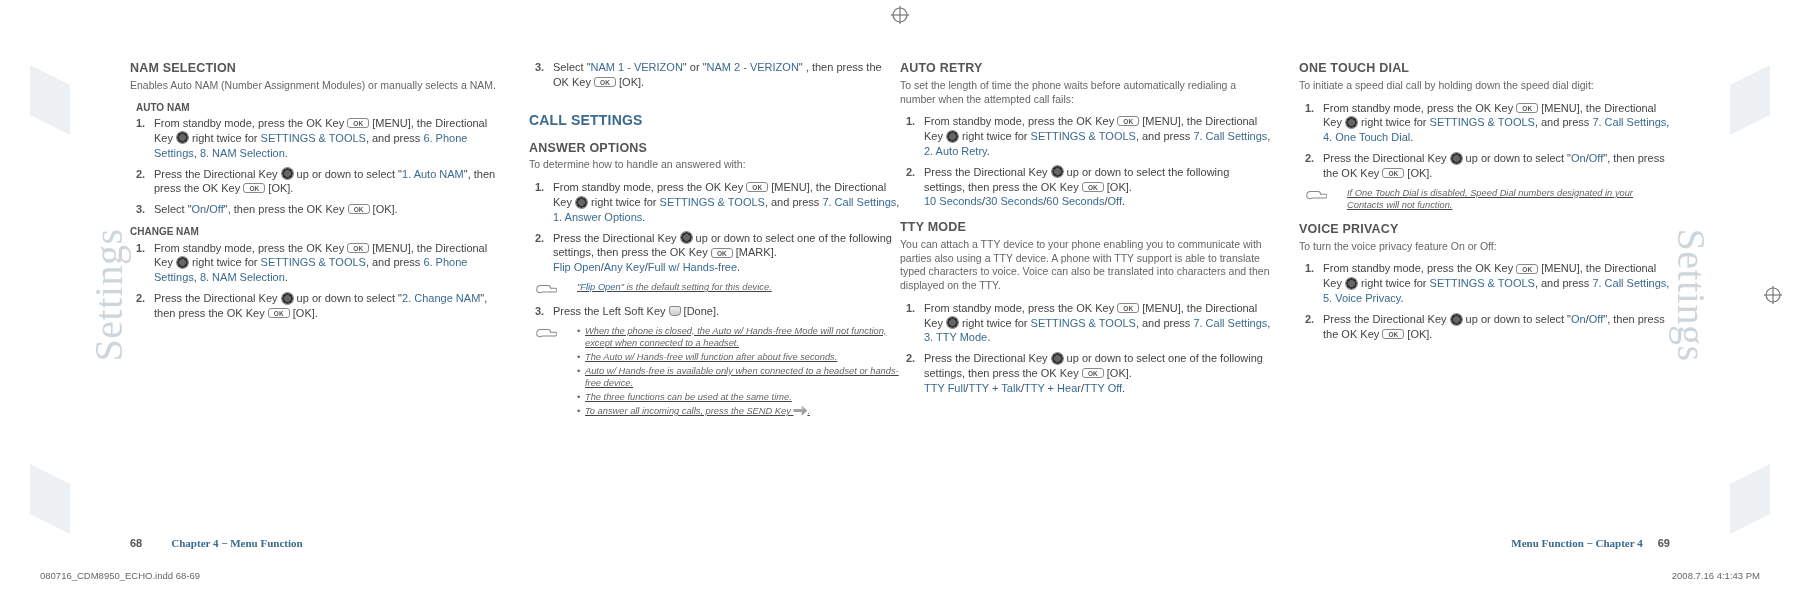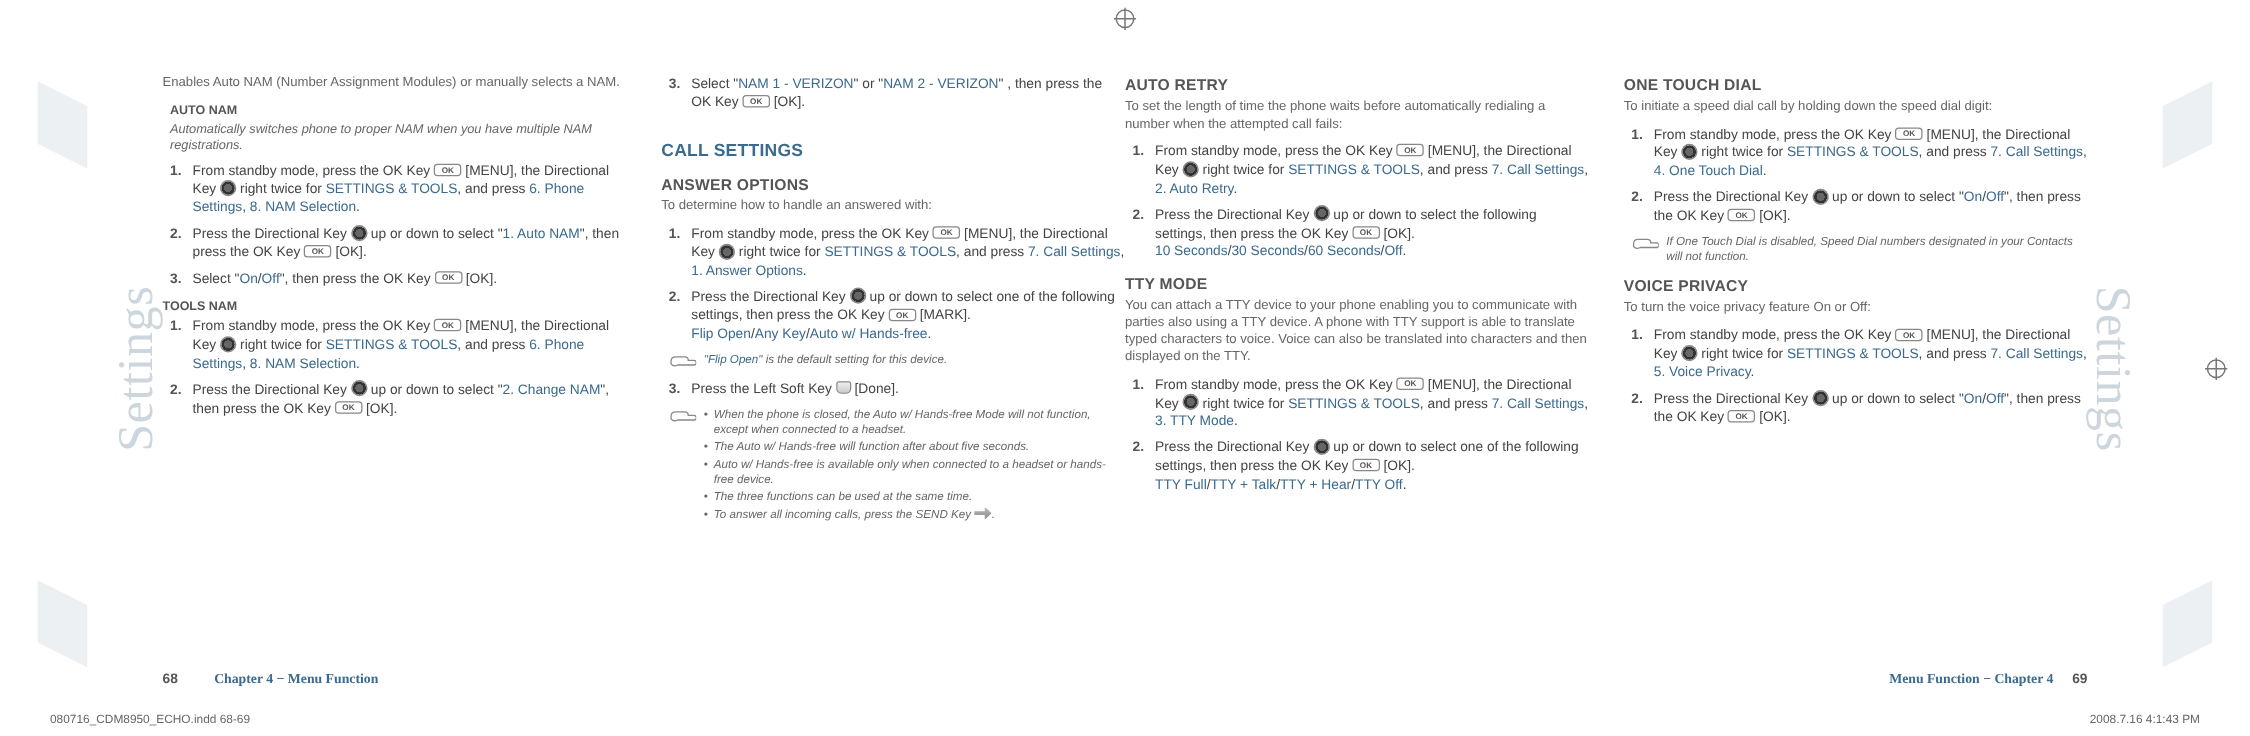--- a/index.html
+++ b/index.html
@@ -44,21 +44,21 @@
     background:#fff; padding:0 2px; font-size:6.5px; text-align:center; line-height:9px; color:#555; font-weight:700;
   }
   .dirkey {
     display:inline-block; width:13px; height:13px; border-radius:50%;
     background: radial-gradient(circle at 50% 50%, #666 0 35%, #333 36% 55%, #888 56% 100%);
     vertical-align:middle; position:relative; top:-1px;
   }
   .softkey { display:inline-block; width:12px; height:10px; border:1px solid #888; border-radius:2px 2px 4px 4px; vertical-align:middle; top:-1px; position:relative; background:linear-gradient(#eee,#ccc);}
   .sendkey { display:inline-block; width:14px; height:10px; vertical-align:middle; position:relative; top:-1px; }
   .sendkey::before { content:""; position:absolute; inset:0; background:linear-gradient(#bbb,#888); clip-path: polygon(0 35%, 60% 35%, 60% 0, 100% 50%, 60% 100%, 60% 65%, 0 65%); }
-  .note { display:flex; gap:6px; margin: 4px 0 6px 6px; }
+  .note { display:flex; gap:20px; margin: 4px 0 6px 6px; text-decoration: underline; }
   .note-icon { flex:0 0 22px; }
   .note-icon svg { display:block; }
   .note-body { font-size:9.3px; color:#666; font-style:italic; line-height:1.3; }
   .note-list { list-style:none; }
   .note-list li { position:relative; padding-left:8px; margin-bottom:2px; }
   .note-list li::before { content:"•"; position:absolute; left:0; top:0; }
   .footer-left { position:absolute; left:0; bottom:-30px; font-size:11px; }
   .footer-left .pg { font-weight:700; color:#555; margin-right:26px; }
   .footer-left .ch { color:#3b6a8f; font-weight:600; font-family: Liberation Serif, serif; }
   .footer-right { position:absolute; right:0; bottom:-30px; font-size:11px; }
@@ -123,37 +123,37 @@
   <div class="side-fold fold-r2"><svg viewBox="0 0 40 70">
         <path d="M0 0 L40 20 L40 70 L0 50 Z" fill="#b9c7d0"></path>
       </svg></div>
 
   <div class="pages">
 
     <div class="page">
       <div class="page-inner">
 
         <div class="col">
+          <h3 class="sec first">NAM SELECTION</h3>
           <div class="sub">Enables Auto NAM (Number Assignment Modules) or manually selects a NAM.</div>
 
           <h4 class="sub-sec">AUTO NAM</h4>
-          <div class="sub2">Automatically switches phone to proper NAM when you have multiple NAM registrations.</div>
           <ol class="steps">
             <li><span class="num">1.</span>
               <span>From standby mode, press the OK Key </span><span class="keycap">OK</span><span> [MENU], the Directional Key </span><span class="dirkey"></span><span> right twice for </span><span class="link">SETTINGS &amp; TOOLS</span><span>, and press </span><span class="link">6. Phone Settings</span><span>, </span><span class="link">8. NAM Selection</span><span>.</span>
             </li>
             <li><span class="num">2.</span>
               <span>Press the Directional Key </span><span class="dirkey"></span><span> up or down to select "</span><span class="link">1. Auto NAM</span><span>", then press the OK Key </span><span class="keycap">OK</span><span> [OK].</span>
             </li>
             <li><span class="num">3.</span>
               <span>Select "</span><span class="link">On</span><span>/</span><span class="link">Off</span><span>", then press the OK Key </span><span class="keycap">OK</span><span> [OK].</span>
             </li>
           </ol>
 
-          <h4 class="sub-sec" style="margin-left:0">TOOLS NAM</h4>
+          <h4 class="sub-sec" style="margin-left:0">CHANGE NAM</h4>
           <ol class="steps">
             <li><span class="num">1.</span>
               <span>From standby mode, press the OK Key </span><span class="keycap">OK</span><span> [MENU], the Directional Key </span><span class="dirkey"></span><span> right twice for </span><span class="link">SETTINGS &amp; TOOLS</span><span>, and press </span><span class="link">6. Phone Settings</span><span>, </span><span class="link">8. NAM Selection</span><span>.</span>
             </li>
             <li><span class="num">2.</span>
               <span>Press the Directional Key </span><span class="dirkey"></span><span> up or down to select "</span><span class="link">2. Change NAM</span><span>", then press the OK Key </span><span class="keycap">OK</span><span> [OK].</span>
             </li>
           </ol>
         </div>
 
@@ -167,21 +167,21 @@
           <h2 class="major">CALL SETTINGS</h2>
 
           <h3 class="sec">ANSWER OPTIONS</h3>
           <div class="sub">To determine how to handle an answered with:</div>
           <ol class="steps">
             <li><span class="num">1.</span>
               <span>From standby mode, press the OK Key </span><span class="keycap">OK</span><span> [MENU], the Directional Key </span><span class="dirkey"></span><span> right twice for </span><span class="link">SETTINGS &amp; TOOLS</span><span>, and press </span><span class="link">7. Call Settings</span><span>, </span><span class="link">1. Answer Options</span><span>.</span>
             </li>
             <li><span class="num">2.</span>
               <span>Press the Directional Key </span><span class="dirkey"></span><span> up or down to select one of the following settings, then press the OK Key </span><span class="keycap">OK</span><span> [MARK].</span><br>
-              <span class="link">Flip Open</span><span>/</span><span class="link">Any Key</span><span>/</span><span class="link">Auto w/ Hands-free</span><span>.</span>
+              <span class="link">Flip Open</span><span>/</span><span class="link">Any Key</span><span>/</span><span class="link">Full w/ Hands-free</span><span>.</span>
             </li>
           </ol>
 
           <div class="note">
             <div class="note-icon">
                 <svg viewBox="0 0 24 18">
                   <path d="M2 9 Q2 5 6 5 L14 5 Q17 5 17 8 L22 8 Q24 8 24 10 Q24 12 22 12 L8 12 Q4 14 2 11 Z" fill="none" stroke="#888" stroke-width="1.1"></path>
                 </svg>
               </div>
             <div class="note-body">

